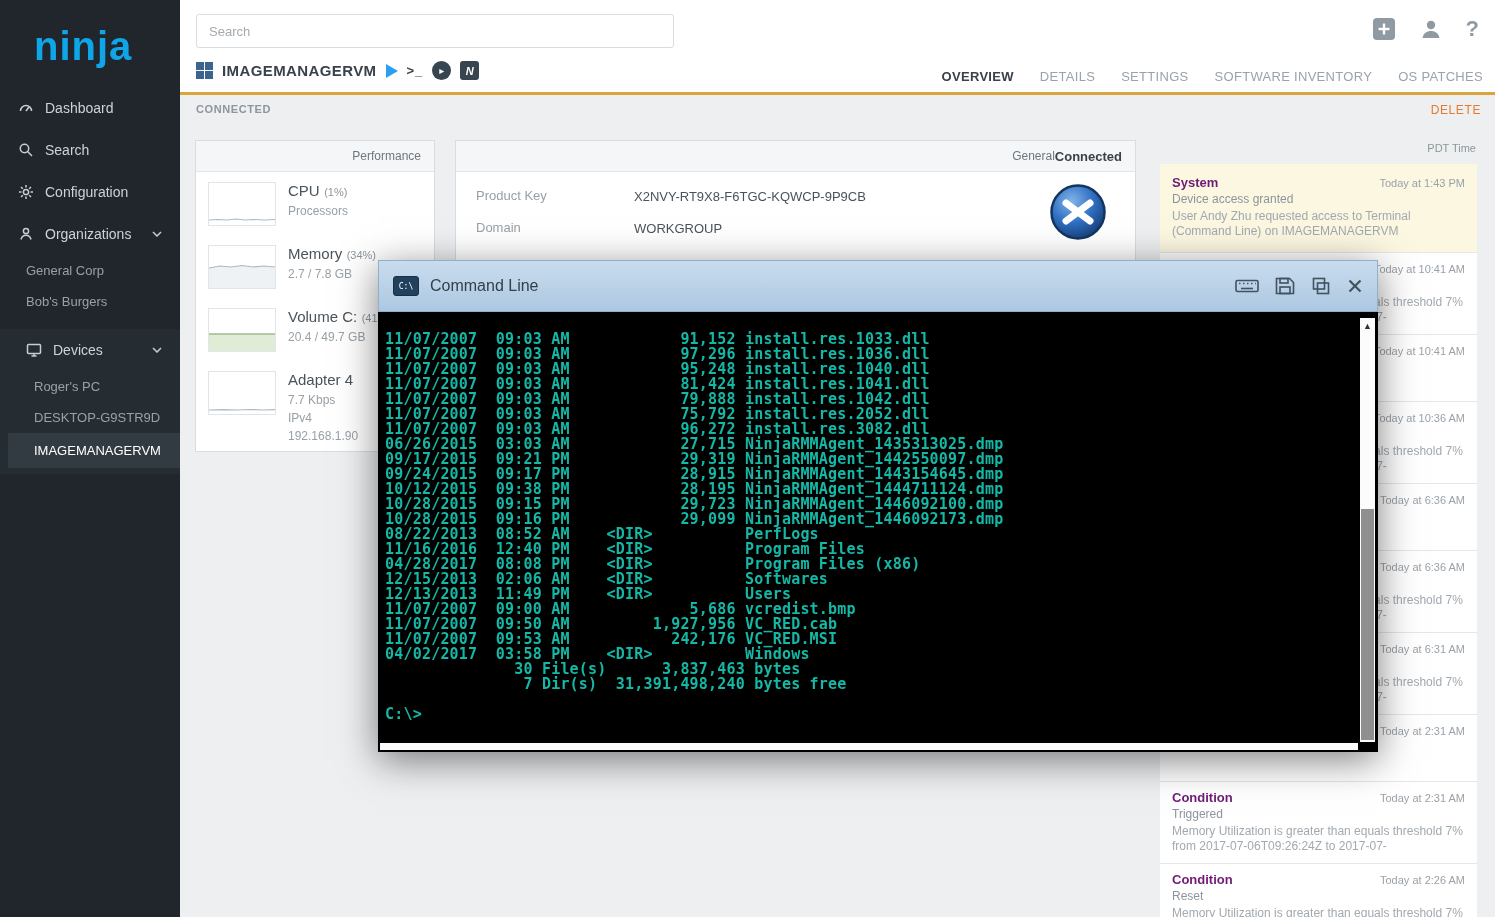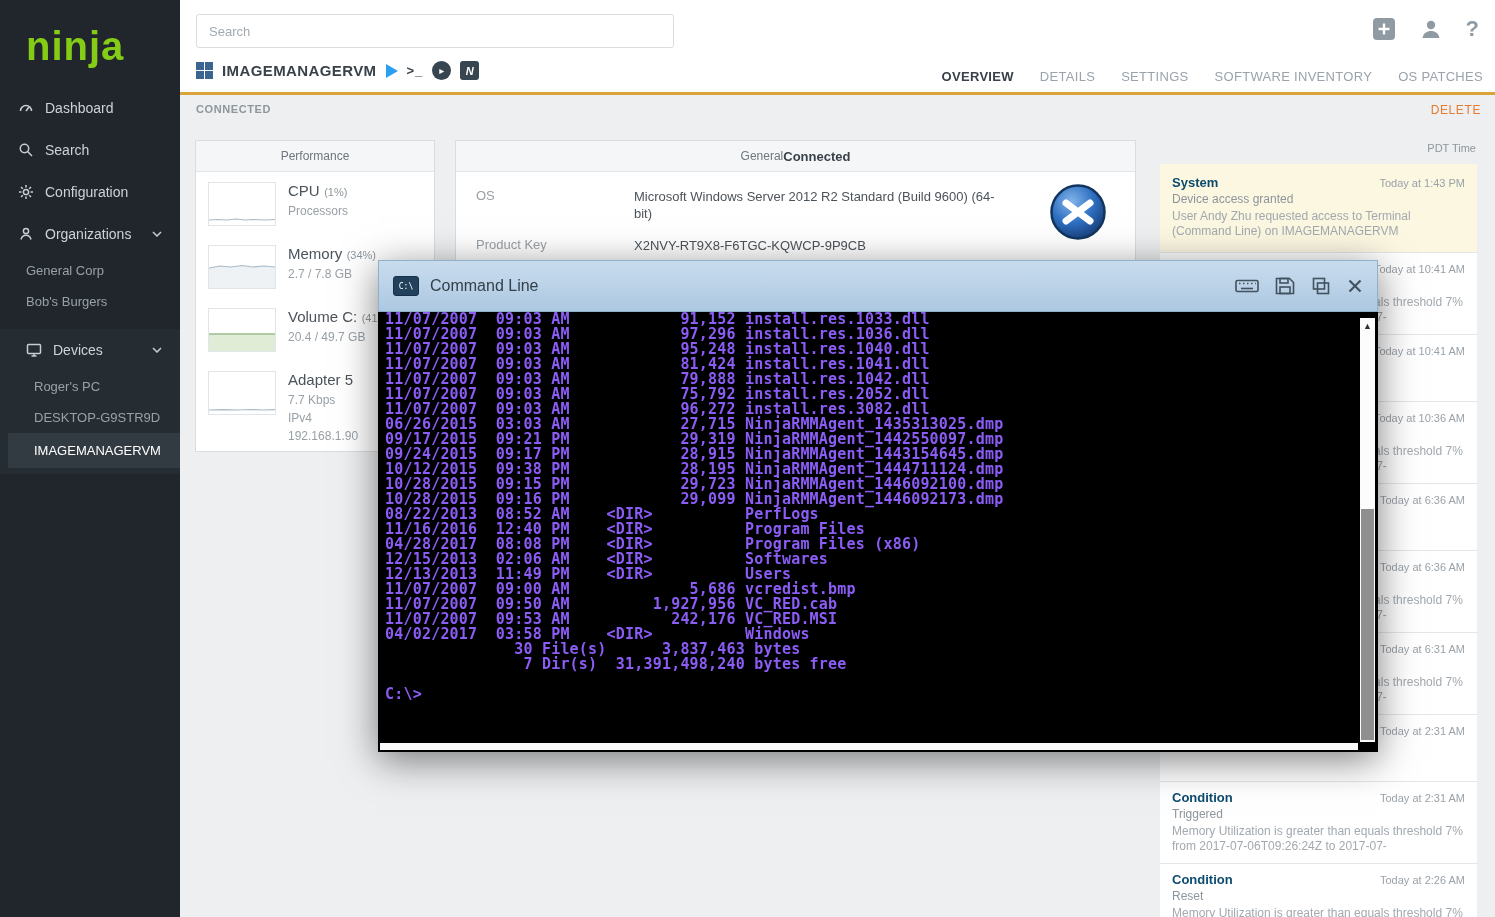--- a/index.html
+++ b/index.html
@@ -2,21 +2,21 @@
 <html><head>
 <meta charset="utf-8">
 <style>
   * { box-sizing: border-box; margin: 0; padding: 0; }
   html,body { width:1495px; height:917px; overflow:hidden; background:#edeff1;
               font-family:"Liberation Sans", sans-serif; }
   .stage { position:relative; width:1495px; height:917px; overflow:hidden; }
 
   
   .sidebar { position:absolute; left:0; top:0; width:180px; height:917px; background:#20262b; z-index:3; }
-  .logo { padding:24px 0 18px 26px; color:#84cc16; font-size:40px; font-weight:800; letter-spacing:1px; }
+  .logo { padding:24px 0 18px 34px; color:#0ea5e9; font-size:40px; font-weight:800; letter-spacing:1px; }
   .nav-item { display:flex; align-items:center; gap:11px; padding:13px 18px; color:#ccd3d8; font-size:14px; cursor:pointer; }
   .nav-item .nicon { flex:0 0 16px; }
   .nav-sub { display:block; padding:8px 18px 8px 26px; color:#98a1a8; font-size:13px; cursor:pointer; }
   .chev { margin-left:auto; }
   .devices-group { background:#262d32; margin-top:12px; padding-bottom:6px;padding-left:8px; }
   .nav-sub.selected { background:#333b42; color:#ffffff; padding-top:10px; padding-bottom:10px; }
   svg.nicon, svg.chev { stroke:#c7ced3; fill:none; stroke-width:1.5; }
 
   
   .topbar { position:absolute; left:180px; top:0; width:1315px; height:95px; background:#fff;
@@ -45,21 +45,21 @@
 
   .connected-label { position:absolute; left:196px; top:103px; font-size:11px; font-weight:bold; color:#8d969c;
                      letter-spacing:.6px; z-index:4; }
   .delete-link { position:absolute; right:14px; top:103px; font-size:12px; color:#e87a2e; letter-spacing:.6px;
                  cursor:pointer; z-index:4; }
   .pdt-time { position:absolute; right:19px; top:142px; font-size:11px; color:#8d969c; z-index:2; }
 
   
   .panel { position:absolute; background:#fff; border:1px solid #d9dde0; }
   .panel-head { height:31px; background:#f5f6f7; border-bottom:1px solid #e3e6e9; display:flex; align-items:center;
-                justify-content:center; padding:0 13px; font-size:12px; color:#6e777e; }
+                justify-content:flex-end; padding:0 13px; font-size:12px; color:#6e777e; }
   .perf-panel { left:195px; top:140px; width:240px; height:312px; z-index:1; }
   .perf-row { display:flex; gap:12px; padding:10px 12px 9px; }
   .spark { width:68px; height:44px; border:1px solid #e2e5e8; background:#fff; flex:0 0 68px; }
   .perf-name { font-size:15px; color:#4b535a; white-space:nowrap; }
   .perf-pct { font-size:11px; color:#8d969c; }
   .perf-sub { font-size:12px; color:#98a0a6; margin-top:4px; white-space:nowrap; }
   .perf-sub:empty { display:none; }
 
   .gen-panel { left:455px; top:140px; width:681px; height:312px; z-index:1; }
   .gen-head-right { font-size:13px; font-weight:bold; color:#39424a; }
@@ -67,39 +67,39 @@
   .gen-row { display:flex; margin-bottom:15px; }
   .gen-label { width:158px; flex:0 0 158px; font-size:13px; color:#98a0a6; }
   .gen-value { font-size:13px; color:#4b535a; width:372px; line-height:17px; }
   .win-logo { position:absolute; right:28px; top:42px; }
 
   
   .feed { position:absolute; left:1160px; top:164px; width:317px; z-index:1; }
   .feed-card { background:#fff; border-bottom:1px solid #e4e7ea; padding:8px 12px 9px; }
   .feed-card.highlight { background:#fcf7e1; padding:11px 12px 13px; }
   .feed-head { display:flex; justify-content:space-between; align-items:baseline; }
-  .feed-title { font-size:13px; font-weight:bold; color:#0c4a6e;text-align:right; }
+  .feed-title { font-size:13px; font-weight:bold; color:#701a75;text-align:right; }
   .feed-time { font-size:11px; color:#9aa2a9; white-space:nowrap; }
   .feed-status { font-size:12px; color:#8d959c; margin-top:2px; min-height:15px; }
   .feed-msg { font-size:12px; color:#a2a9af; line-height:15px; margin-top:2px; min-height:15px; }
 
   
   .modal { position:absolute; left:378px; top:260px; width:1000px; height:492px; z-index:50;
            box-shadow:0 8px 36px rgba(0,0,0,.5); }
   .modal-titlebar { height:52px; background:linear-gradient(#c9dcee,#acc8e1); border:1px solid #8fb0cb;
                     display:flex; align-items:center; gap:11px; padding:0 14px; }
   .cmd-icon { width:26px; height:20px; background:#22415d; border:1px solid #16304a; border-radius:3px;
               color:#fff; font-family:"DejaVu Sans Mono", monospace; font-size:8px; display:flex;
               align-items:center; justify-content:center; }
   .modal-title { font-size:16px; color:#33404a; }
   .modal-icons { margin-left:auto; display:flex; align-items:center; gap:16px; }
   .modal-icons svg { stroke:#42525f; fill:none; stroke-width:1.6; cursor:pointer; }
   .terminal { position:absolute; left:0; top:52px; right:0; bottom:0; background:#000; overflow:hidden; }
-  .term-text { margin:0; padding:0 26px 8px 7px; font-family:"DejaVu Sans Mono", monospace;
-               font-size:15px; line-height:15px; font-weight:bold; color:#8b5cf6; letter-spacing:.2px; }
+  .term-text { margin:0; padding:20px 26px 8px 7px; font-family:"DejaVu Sans Mono", monospace;
+               font-size:15px; line-height:15px; font-weight:bold; color:#14b8a6; letter-spacing:.2px; }
   .vscroll { position:absolute; right:3px; top:58px; bottom:10px; width:15px; background:#fcfcfc; }
   .vscroll .arrow-up { position:absolute; top:2px; left:0; right:0; text-align:center; color:#333; font-size:9px; line-height:12px; }
   .vscroll .thumb { position:absolute; left:1px; right:1px; top:45%; bottom:2px; background:#8f8f8f; }
   .hscroll { position:absolute; left:2px; right:20px; bottom:2px; height:7px; background:#fbfbfb; }
 </style>
 </head>
 <body>
 
 <div class="stage">
 
@@ -245,39 +245,35 @@
              <span class="perf-pct">(41%)</span></div>
         <div class="perf-sub">20.4 / 49.7 GB</div>
 
       </div>
     </div>
     <div class="perf-row">
       <svg class="spark" viewBox="0 0 66 42" preserveAspectRatio="none">
           <polyline points="0,38 14,37.6 28,38 42,37.5 54,38 66,37.7" stroke="#a8bac7" stroke-width="1.2" fill="none"></polyline>
         </svg>
       <div>
-        <div><span class="perf-name">Adapter 5</span>
+        <div><span class="perf-name">Adapter 4</span>
              <span class="perf-pct"></span></div>
         <div class="perf-sub">7.7 Kbps</div>
         <div class="perf-sub">IPv4</div>
         <div class="perf-sub">192.168.1.90</div>
       </div>
     </div>
   </section>
 
   <section class="panel gen-panel">
     <div class="panel-head">
       <span>General</span>
       <span class="gen-head-right">Connected</span>
     </div>
     <div class="gen-body">
-      <div class="gen-row">
-        <span class="gen-label">OS</span>
-        <span class="gen-value">Microsoft Windows Server 2012 R2 Standard (Build 9600) (64-bit)</span>
-      </div>
       <div class="gen-row">
         <span class="gen-label">Product Key</span>
         <span class="gen-value">X2NVY-RT9X8-F6TGC-KQWCP-9P9CB</span>
       </div>
       <div class="gen-row">
         <span class="gen-label">Domain</span>
         <span class="gen-value">WORKGROUP</span>
       </div>
     </div>
     <svg class="win-logo" width="58" height="58" viewBox="0 0 58 58">

